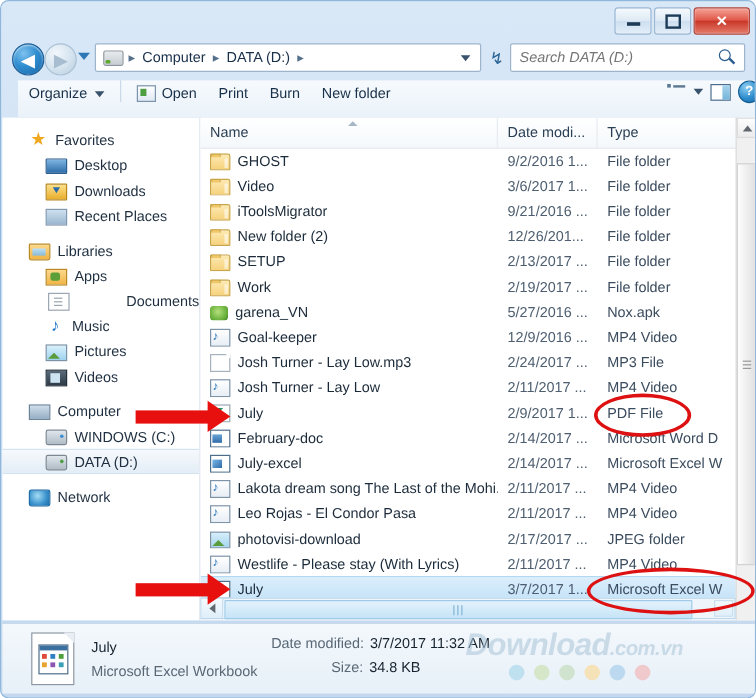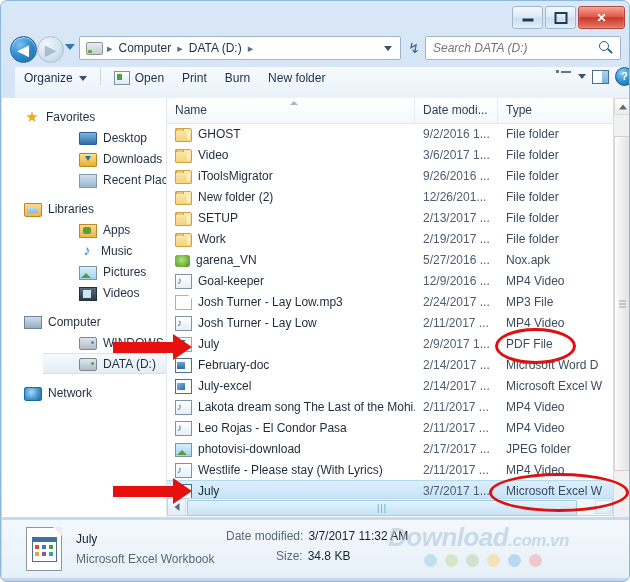--- a/index.html
+++ b/index.html
@@ -327,21 +327,21 @@
   .navitem {
     display: flex;
     align-items: center;
     gap: 6px;
     height: 21px;
     padding-left: 22px;
     font-size: 12px;
     color: #1f2f40;
     white-space: nowrap;
   }
-  .navitem.child { padding-left: 36px; margin-left: 41px; }
+  .navitem.child { padding-left: 36px; }
   .navitem.selected {
     background: linear-gradient(to bottom,#f6f9fc 0%,#e3edf6 100%);
     border-top: 1px solid #d4e3f0;
     border-bottom: 1px solid #d4e3f0;
     height: 19px;
   }
   .navlabel { overflow: hidden; }
 
   
   .ic { width: 16px; height: 15px; flex: 0 0 16px; position: relative; }
@@ -991,20 +991,24 @@
       <div class="navgroup">
         <div class="navitem">
           <span class="ic ic-lib"></span>
           <span class="navlabel">Libraries</span>
         </div>
         <div class="navitem child">
           <span class="ic ic-apps"></span>
           <span class="navlabel">Apps</span>
         </div>
         <div class="navitem child">
+          <span class="ic ic-doc"></span>
+          <span class="navlabel">Documents</span>
+        </div>
+        <div class="navitem child">
           <span class="ic ic-music">♪</span>
           <span class="navlabel">Music</span>
         </div>
         <div class="navitem child">
           <span class="ic ic-pic"></span>
           <span class="navlabel">Pictures</span>
         </div>
         <div class="navitem child">
           <span class="ic ic-vid"></span>
           <span class="navlabel">Videos</span>
@@ -1061,21 +1065,21 @@
               <span>Video</span>
             </div>
             <div class="cell date">3/6/2017 1...</div>
             <div class="cell type">File folder</div>
           </div>
           <div class="row">
             <div class="cell name">
               <span class="fic fic-folder"></span>
               <span>iToolsMigrator</span>
             </div>
-            <div class="cell date">9/26/2016 ...</div>
+            <div class="cell date">9/21/2016 ...</div>
             <div class="cell type">File folder</div>
           </div>
           <div class="row">
             <div class="cell name">
               <span class="fic fic-folder"></span>
               <span>New folder (2)</span>
             </div>
             <div class="cell date">12/26/201...</div>
             <div class="cell type">File folder</div>
           </div>

